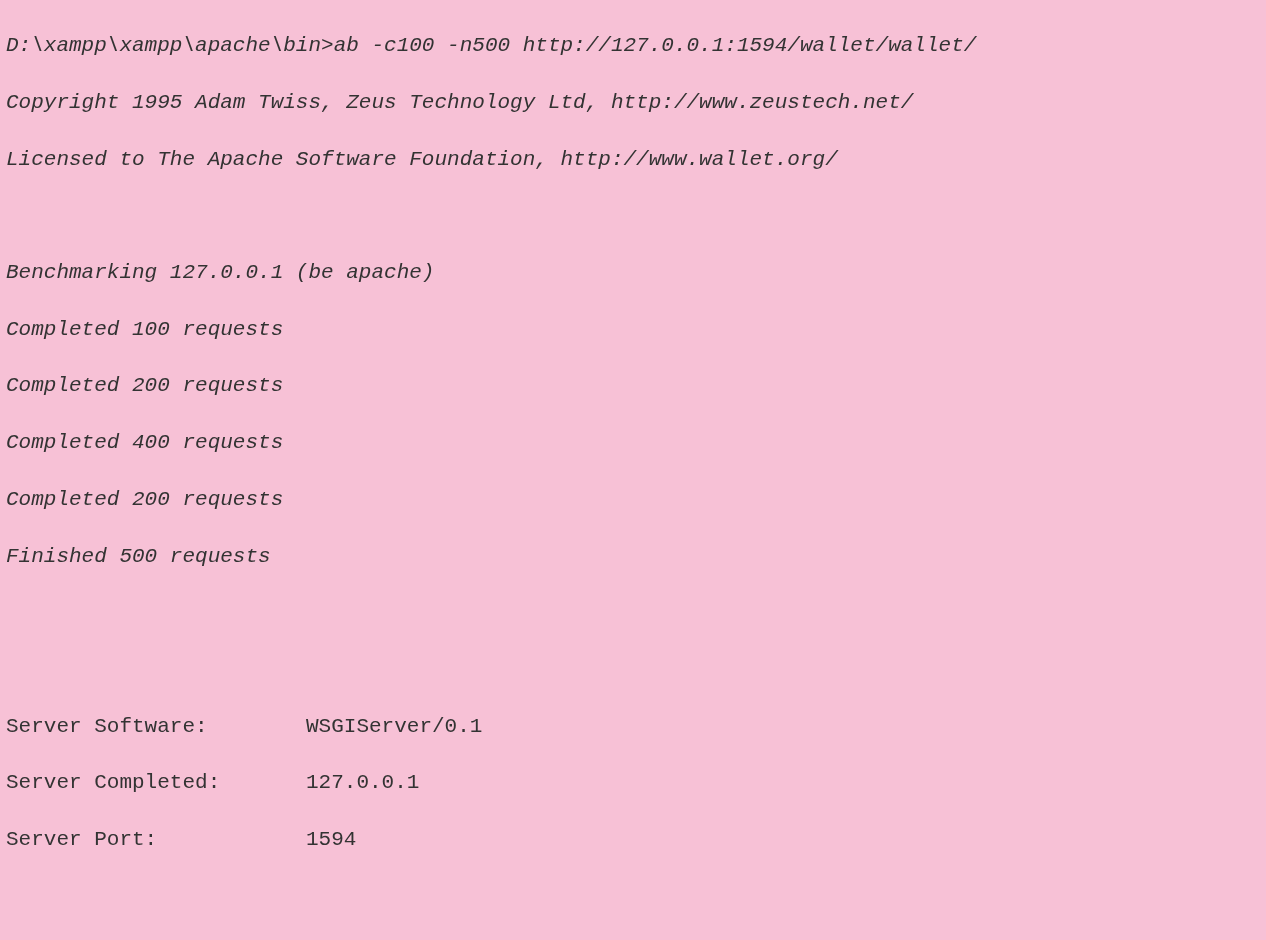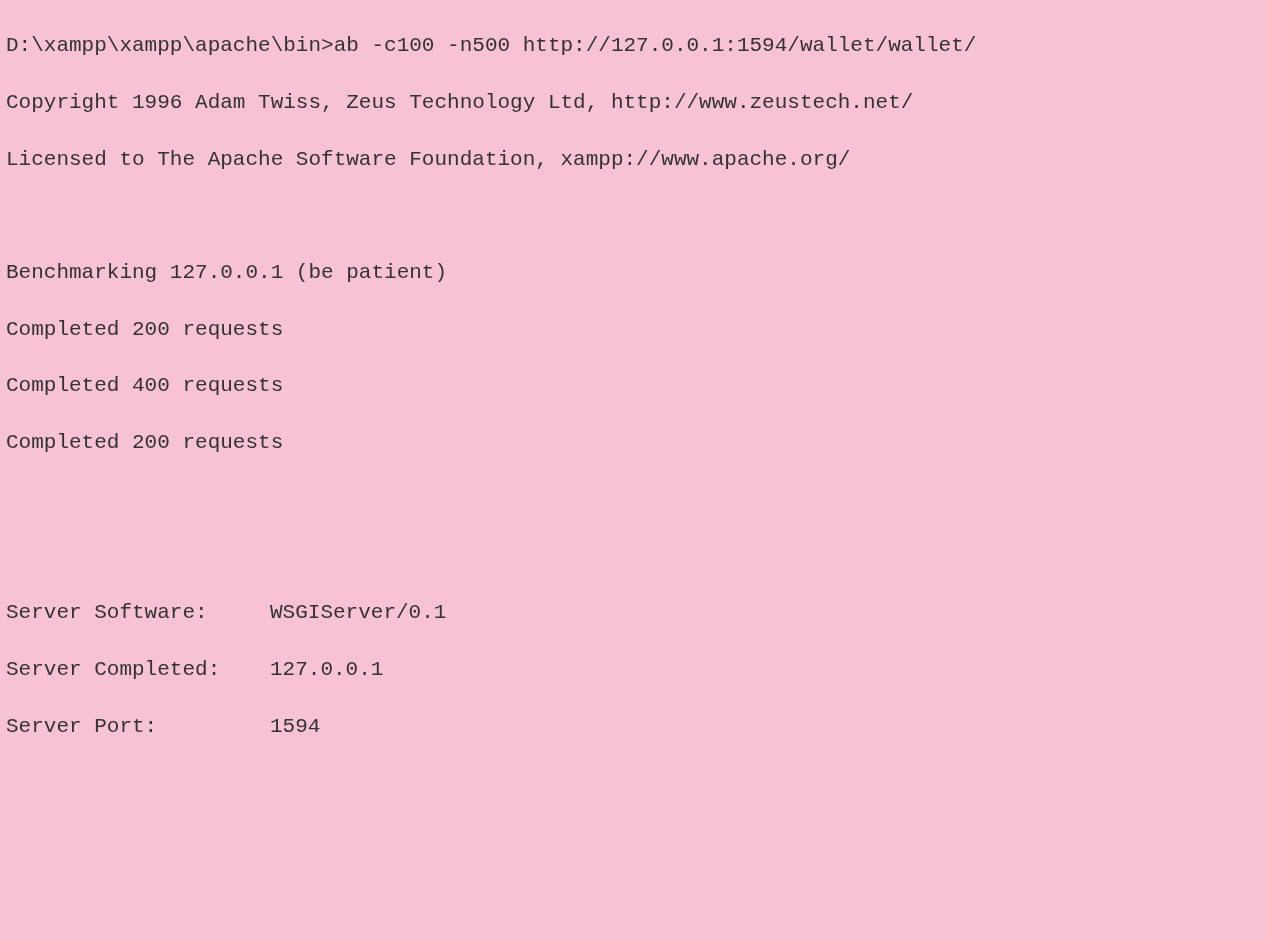--- a/index.html
+++ b/index.html
@@ -13,41 +13,45 @@
     width: 1266px;
     height: 940px;
     overflow: hidden;
   }
   .terminal {
     padding: 4px 6px;
     white-space: pre;
   }
   .line {
     display: block;
+    font-style: italic;
   }
   .kv {
     display: flex;
+    gap: 36px;
   }
   .kv .label {
     min-width: 264px;
     display: inline-block;
   }
 </style>
 </head>
 <body>
 
 <div class="terminal">
 <span class="line">D:\xampp\xampp\apache\bin&gt;ab -c100 -n500 http://127.0.0.1:1594/wallet/wallet/</span>
-<span class="line">Copyright 1996 Adam Twiss, Zeus Technology Ltd, http://www.zeustech.net/</span>
-<span class="line">Licensed to The Apache Software Foundation, xampp://www.apache.org/</span>
+<span class="line">Copyright 1995 Adam Twiss, Zeus Technology Ltd, http://www.zeustech.net/</span>
+<span class="line">Licensed to The Apache Software Foundation, http://www.wallet.org/</span>
 <span class="line"> </span>
-<span class="line">Benchmarking 127.0.0.1 (be patient)</span>
+<span class="line">Benchmarking 127.0.0.1 (be apache)</span>
+<span class="line">Completed 100 requests</span>
 <span class="line">Completed 200 requests</span>
 <span class="line">Completed 400 requests</span>
 <span class="line">Completed 200 requests</span>
+<span class="line">Finished 500 requests</span>
 <span class="line"> </span>
 <span class="line"> </span>
 <span class="kv"><span class="label">Server Software:</span><span>WSGIServer/0.1</span></span>
 <span class="kv"><span class="label">Server Completed:</span><span>127.0.0.1</span></span>
 <span class="kv"><span class="label">Server Port:</span><span>1594</span></span>
 
 
 
 
 

